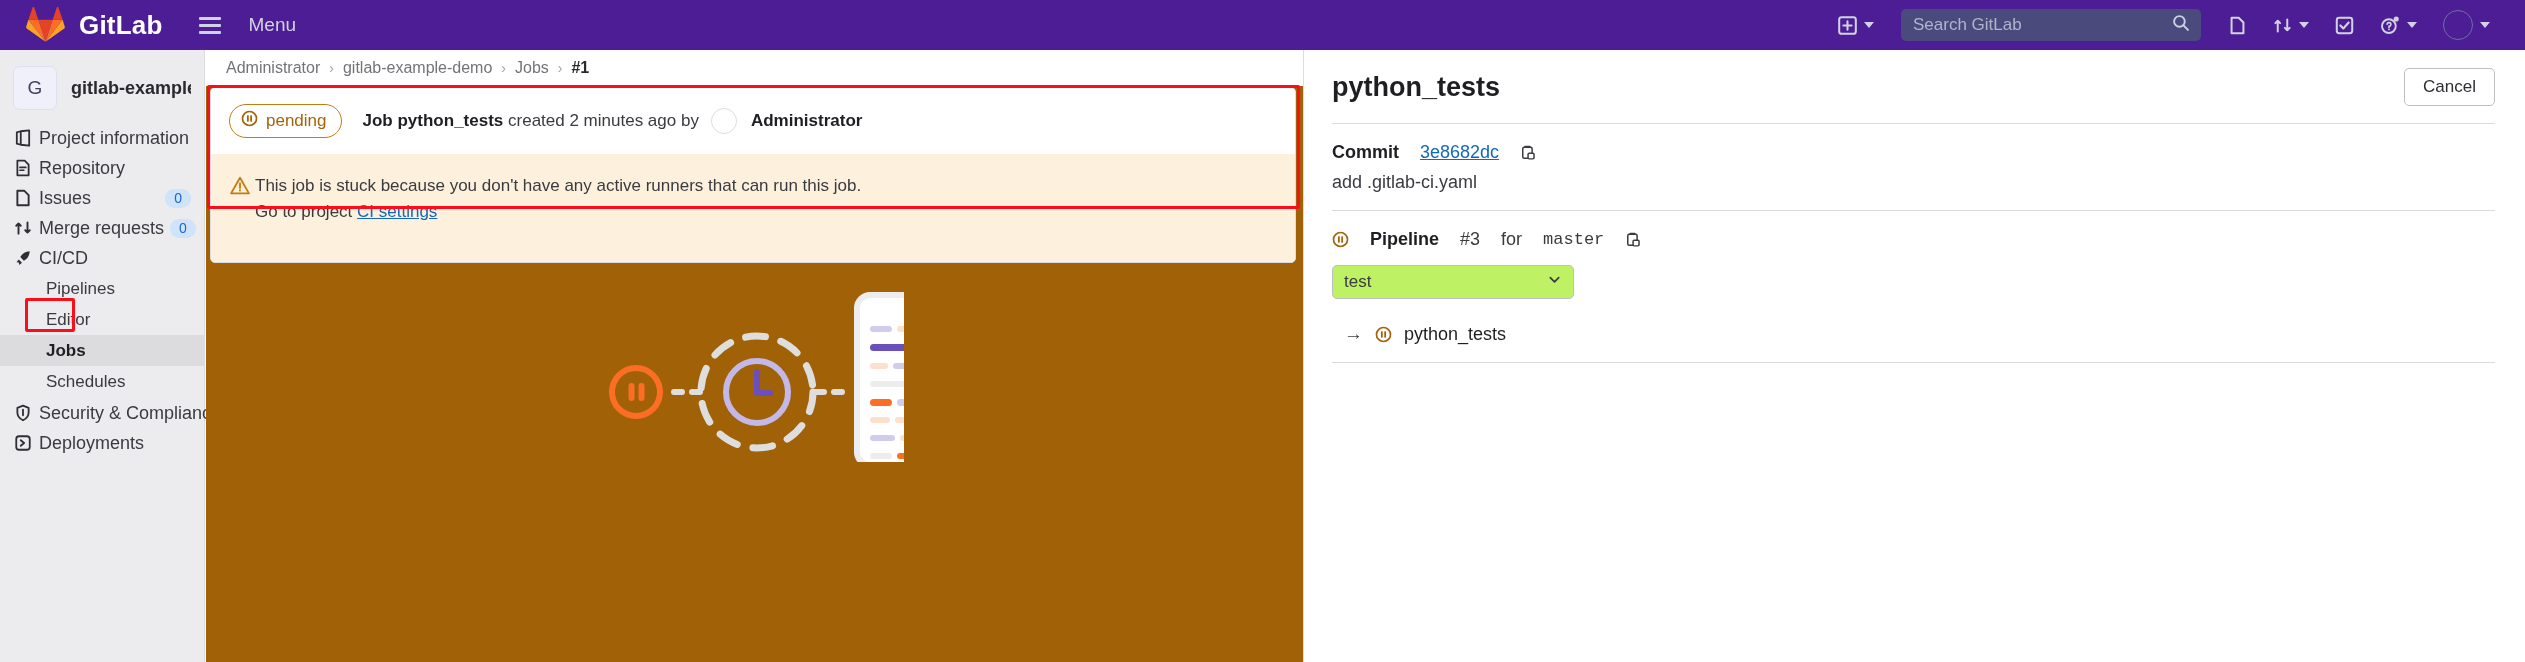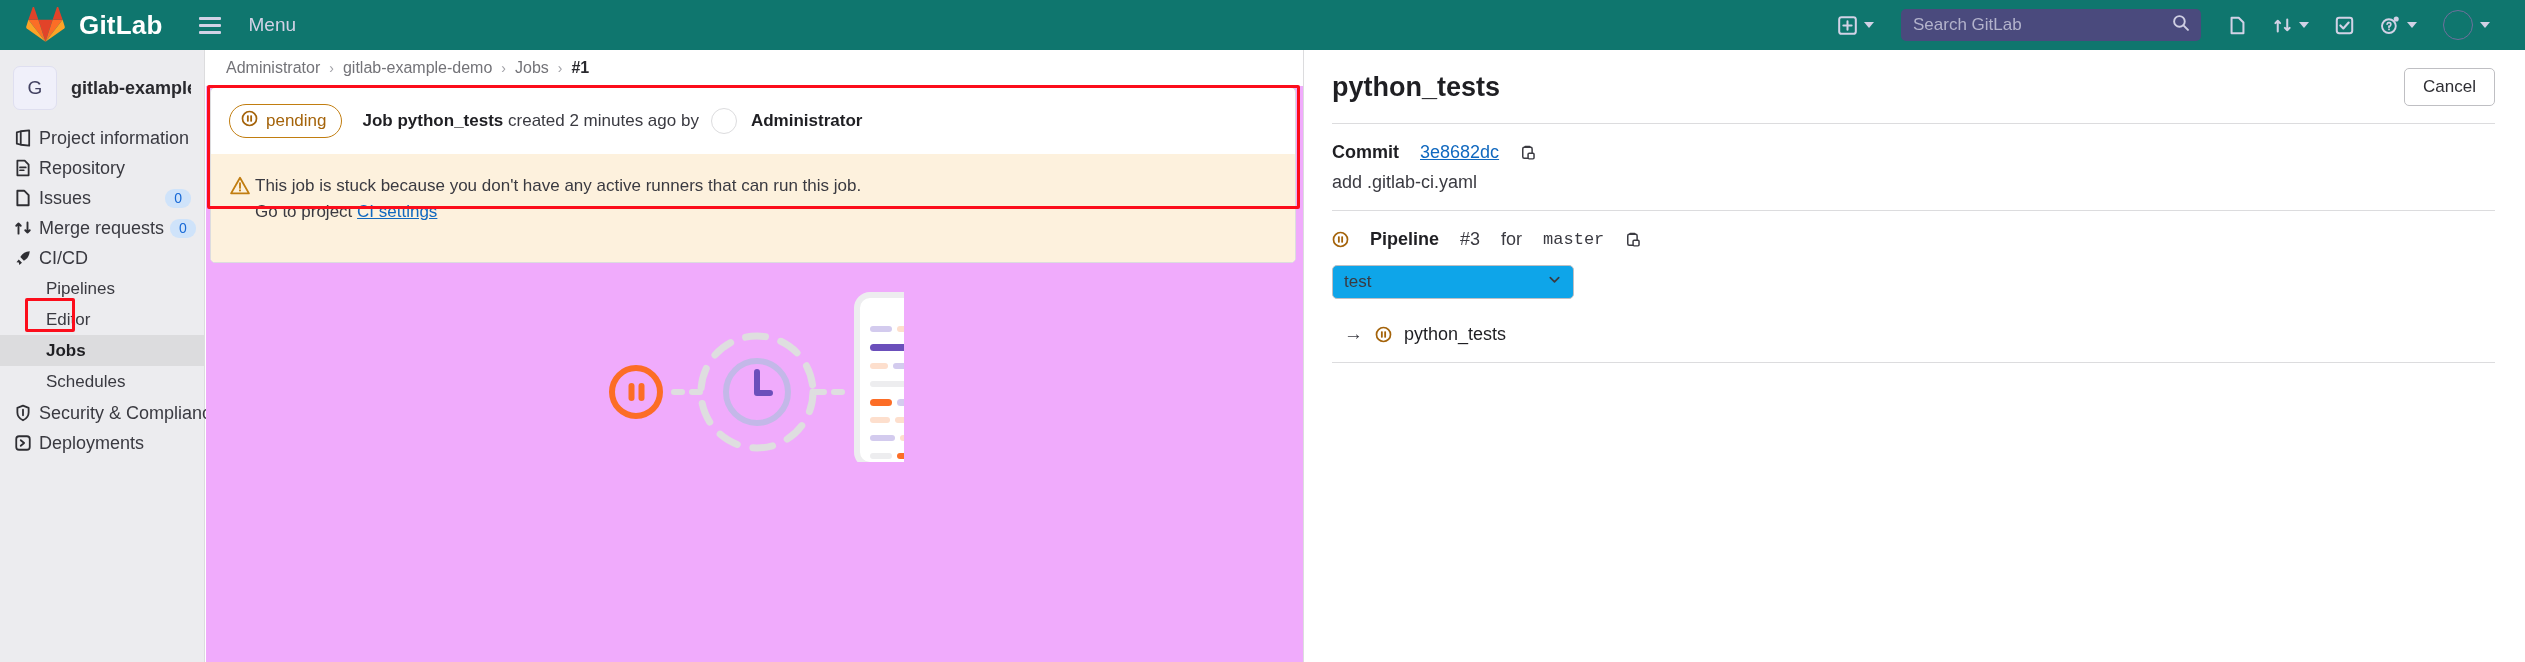--- a/index.html
+++ b/index.html
@@ -7,21 +7,21 @@
     width: 2525px; height: 662px;
     font-family: "Liberation Sans", sans-serif;
     background: #fff; overflow: hidden;
   }
   body { position: relative; }
 
   
   .navbar {
     position: absolute; top: 0; left: 0;
     width: 2525px; height: 50px;
-    background: #0f766e;
+    background: #4c1d95;
     display: flex; align-items: center;
   }
   .nav-brand { display: flex; align-items: center; padding-left: 26px; gap: 14px; }
   .gl-logo { width: 39px; height: 36px; display: block; }
   .brand-text { color: #fff; font-size: 26px; font-weight: 600; letter-spacing: .2px; }
   .nav-menu { display: flex; align-items: center; gap: 28px; margin-left: 36px; cursor: pointer; }
   .hamburger { display: flex; flex-direction: column; gap: 4px; }
   .hamburger i { display: block; width: 22px; height: 3px; background: #d2d2e6; border-radius: 1px; }
   .menu-label { color: #d2d2e6; font-size: 19px; }
   .nav-right { margin-left: auto; display: flex; align-items: center; gap: 0; padding-right: 22px; }
@@ -84,21 +84,21 @@
     display: flex; align-items: center; padding-left: 20px; gap: 9px;
     font-size: 16px; background: #fff;
   }
   .bc-link { color: #737378; cursor: pointer; }
   .bc-sep { color: #a0a0a6; font-size: 14px; }
   .bc-cur { color: #29292e; font-weight: 700; cursor: pointer; }
 
   
   .main {
     position: absolute; top: 86px; left: 206px;
-    width: 1097px; height: 576px; background: #f0abfc;
+    width: 1097px; height: 576px; background: #a16207;
   }
   .job-card {
     position: absolute; left: 4px; top: 1px;
     width: 1086px; border: 1px solid #dcdcde; border-radius: 5px;
     background: #fff; overflow: hidden;
   }
   .job-head { display: flex; align-items: center; padding: 16px 18px; gap: 0; }
   .badge-pending {
     display: inline-flex; align-items: center; gap: 8px;
     border: 1px solid #c17d10; color: #a4630a; border-radius: 20px;
@@ -140,21 +140,21 @@
   .rb-div { height: 1px; background: #dcdcde; margin: 17px 0 0 0; }
   .rb-sec { padding-top: 18px; }
   .rb-row { display: flex; align-items: center; gap: 21px; font-size: 18px; color: #3a3a41; }
   .rb-row b { color: #1f1f23; font-weight: 700; }
   .rb-commit-link { color: #1068bf; cursor: pointer; text-decoration: underline; }
   .rb-mono { font-family: "Liberation Mono", monospace; font-size: 17px; color: #3a3a41; }
   .rb-commit-msg { font-size: 18px; color: #3a3a41; padding-top: 9px; }
   .copy-ic { cursor: pointer; color: #3a3a41; display: inline-flex; }
   .rb-select {
     margin-top: 15px; width: 242px; height: 34px;
-    border: 1px solid #bfbfc3; border-radius: 5px; background: #0ea5e9;
+    border: 1px solid #bfbfc3; border-radius: 5px; background: #bef264;
     display: flex; align-items: center; padding: 0 11px; cursor: pointer;
   }
   .rb-select span { font-size: 17px; color: #3a3a41; }
   .rb-select .chev { margin-left: auto; color: #3a3a41; }
   .rb-joblist { padding-top: 19px; }
   .rb-job {
     display: flex; align-items: center; gap: 12px; padding: 5px 0 17px 12px; cursor: pointer;
   }
   .rb-job .jarrow { color: #3a3a41; font-size: 19px; }
   .rb-job .jname { font-size: 18px; color: #1f1f23; }

